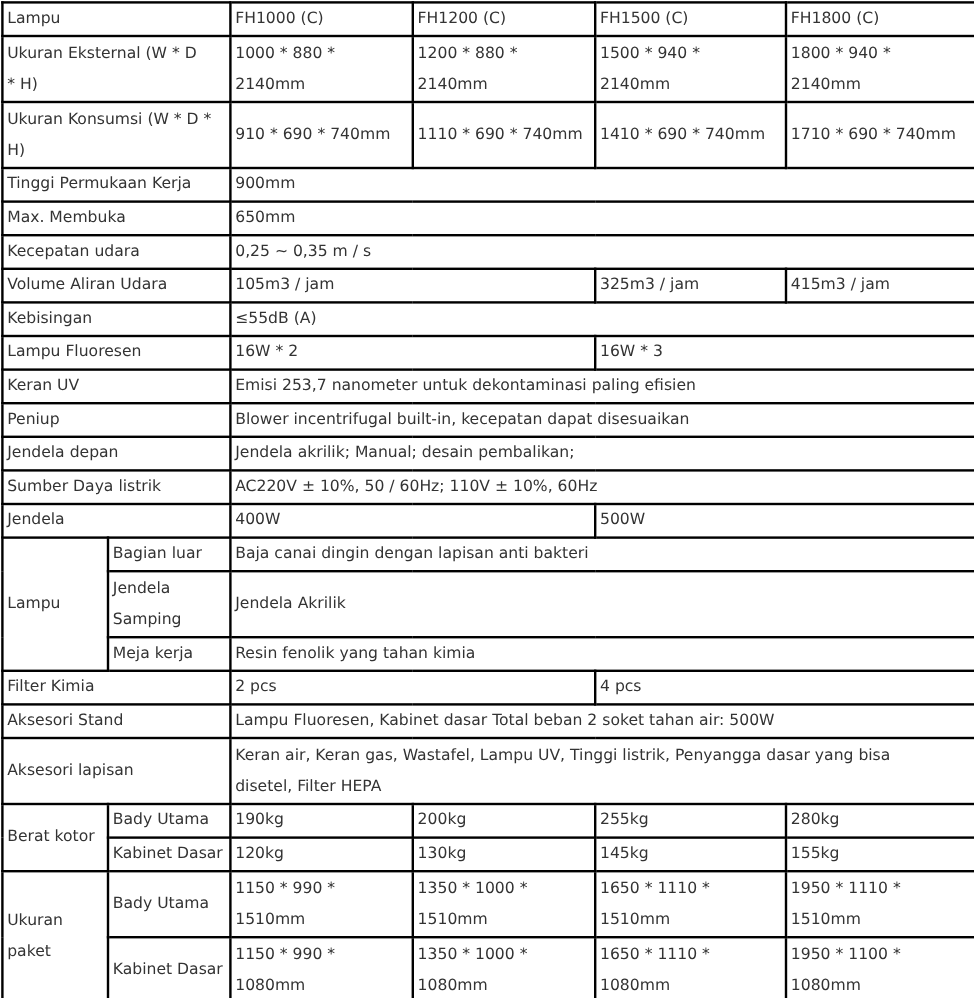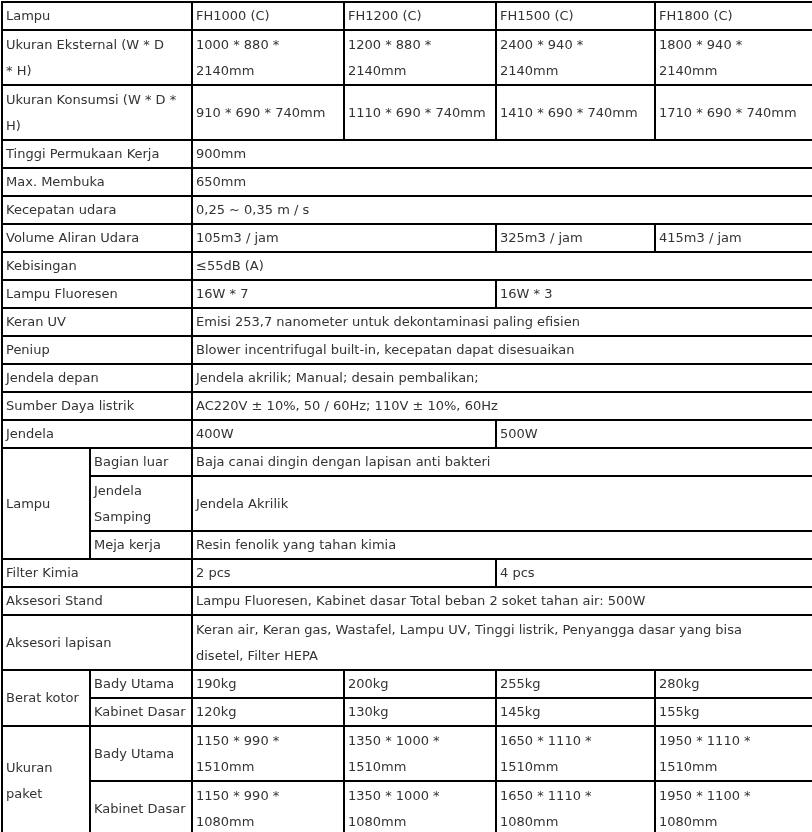--- a/index.html
+++ b/index.html
@@ -46,21 +46,21 @@
     <td>FH1800 (C)</td>
   </tr>
 
   <tr class="d">
     <td colspan="2">Ukuran Eksternal (W * D
 * H)</td>
     <td>1000 * 880 *
 2140mm</td>
     <td>1200 * 880 *
 2140mm</td>
-    <td>2400 * 940 *
+    <td>1500 * 940 *
 2140mm</td>
     <td>1800 * 940 *
 2140mm</td>
   </tr>
 
   <tr class="d">
     <td colspan="2">Ukuran Konsumsi (W * D *
 H)</td>
     <td>910 * 690 * 740mm</td>
     <td>1110 * 690 * 740mm</td>
@@ -90,21 +90,21 @@
     <td>415m3 / jam</td>
   </tr>
 
   <tr class="s">
     <td colspan="2">Kebisingan</td>
     <td colspan="4">≤55dB (A)</td>
   </tr>
 
   <tr class="s">
     <td colspan="2">Lampu Fluoresen</td>
-    <td colspan="2">16W * 7</td>
+    <td colspan="2">16W * 2</td>
     <td colspan="2">16W * 3</td>
   </tr>
 
   <tr class="s">
     <td colspan="2">Keran UV</td>
     <td colspan="4">Emisi 253,7 nanometer untuk dekontaminasi paling efisien</td>
   </tr>
 
   <tr class="s">
     <td colspan="2">Peniup</td>

